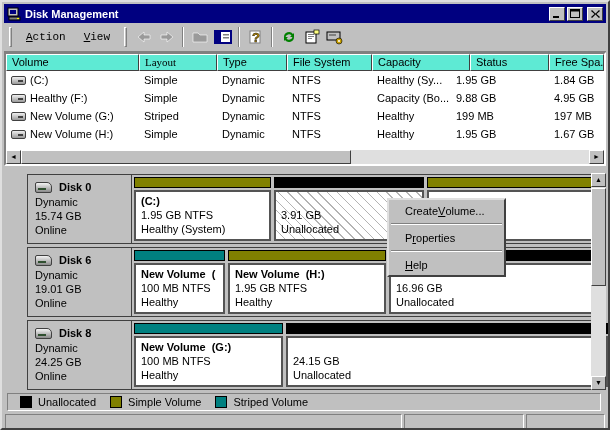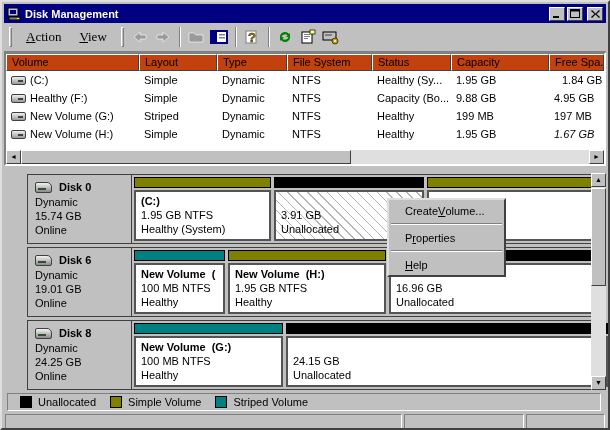--- a/index.html
+++ b/index.html
@@ -17,32 +17,32 @@
   .win-btn { width:16px; height:14px; background:#c0c0c0; border:1px solid;
              border-color:#fff #404040 #404040 #fff; display:flex; align-items:center;
              justify-content:center; padding:0; }
   .win-btn.close { margin-left:2px; }
 
   
   .toolbar { position:absolute; left:2px; top:21px; right:2px; height:29px; background:#c0c0c0;
              display:flex; align-items:center; border-bottom:1px solid #808080;
              box-shadow:0 1px 0 #fff; }
   .grip { width:3px; height:20px; border:1px solid; border-color:#fff #808080 #808080 #fff; margin:0 5px; }
-  .menu-item { padding:3px 9px; background:transparent; border:none; font-size:13px;
-               font-family:Liberation Serif, serif; }
+  .menu-item { padding:3px 9px; background:transparent; border:none; font-size:11px;
+               font-family:Liberation Mono, monospace; }
   .tsep { width:2px; height:20px; border-left:1px solid #808080; border-right:1px solid #fff; margin:0 4px; }
   .tbtn { width:23px; height:22px; display:flex; align-items:center; justify-content:center;
           background:transparent; border:none; padding:0; }
   .u { text-decoration: underline; }
 
   
   .listpanel { position:absolute; left:2px; top:50px; right:2px; height:114px; background:#fff;
                border:2px solid; border-color:#808080 #fff #fff #808080; overflow:hidden; }
   .lheader { display:flex; height:17px; }
-  .hcell { background:#c2410c; border:1px solid; border-color:#fff #404040 #404040 #fff;
+  .hcell { background:#5eead4; border:1px solid; border-color:#fff #404040 #404040 #fff;
            padding:1px 5px; overflow:hidden; white-space:nowrap; }
   .lrow { display:flex; height:18px; align-items:center; white-space:nowrap; }
   .lcell { padding:0 5px; overflow:hidden; display:flex; align-items:center; gap:4px; }
   .drive-ic { width:15px; height:9px; flex:0 0 15px;
               background:linear-gradient(#efefef,#9a9a9a); border:1px solid #404040;
               border-radius:2px; position:relative; }
   .drive-ic:after { content:""; position:absolute; right:2px; top:3px; width:5px; height:2px; background:#404040; }
 
   .hscroll { position:absolute; left:0; right:0; bottom:0; height:14px; background:#dfdfdf; }
   .sbtn { position:absolute; width:15px; height:14px; background:#c0c0c0; border:1px solid;
@@ -191,25 +191,25 @@
             <circle cx="13" cy="12" r="3" fill="#c8a000" stroke="#000" stroke-width="0.6"></circle>
             <circle cx="13" cy="12" r="1" fill="#fff"></circle>
           </svg>
         </button>
       </span>
   </div>
 
   <div class="listpanel">
     <div class="lheader" id="list-header">
         <div class="hcell" style="width: 133px;">Volume</div>
-        <div class="hcell" style="width: 78px;">Layout</div>
+        <div class="hcell" style="width: 78px; font-family: Liberation Serif, serif;">Layout</div>
         <div class="hcell" style="width: 70px;">Type</div>
         <div class="hcell" style="width: 85px;">File System</div>
+        <div class="hcell" style="width: 98px;">Capacity</div>
         <div class="hcell" style="width: 79px;">Status</div>
-        <div class="hcell" style="width: 98px;">Capacity</div>
         <div class="hcell" style="flex: 1 1 0%;">Free Spa...</div>
       </div>
     <div id="list-rows">
         <div class="lrow">
           <div class="lcell" style="width: 133px;">
             <span class="drive-ic"></span>
             <span>(C:)</span>
           </div>
           <div class="lcell" style="width: 78px;">
             <span>Simple</span>
@@ -219,21 +219,21 @@
           </div>
           <div class="lcell" style="width: 85px;">
             <span>NTFS</span>
           </div>
           <div class="lcell" style="width: 79px;">
             <span>Healthy (Sy...</span>
           </div>
           <div class="lcell" style="width: 98px;">
             <span>1.95 GB</span>
           </div>
-          <div class="lcell" style="flex: 1 1 0%; margin-left: 8px;">
+          <div class="lcell" style="flex: 1 1 0%;">
             <span>1.84 GB</span>
           </div>
         </div>
         <div class="lrow">
           <div class="lcell" style="width: 133px;">
             <span class="drive-ic"></span>
             <span>Healthy (F:)</span>
           </div>
           <div class="lcell" style="width: 78px;">
             <span>Simple</span>
@@ -291,21 +291,21 @@
           </div>
           <div class="lcell" style="width: 85px;">
             <span>NTFS</span>
           </div>
           <div class="lcell" style="width: 79px;">
             <span>Healthy</span>
           </div>
           <div class="lcell" style="width: 98px;">
             <span>1.95 GB</span>
           </div>
-          <div class="lcell" style="flex: 1 1 0%; font-style: italic;">
+          <div class="lcell" style="flex: 1 1 0%;">
             <span>1.67 GB</span>
           </div>
         </div>
       </div>
     <div class="hscroll">
       <button class="sbtn" style="left:0;top:0">◄</button>
       <div class="hthumb"></div>
       <button class="sbtn" style="right:0;top:0">►</button>
     </div>
   </div>

